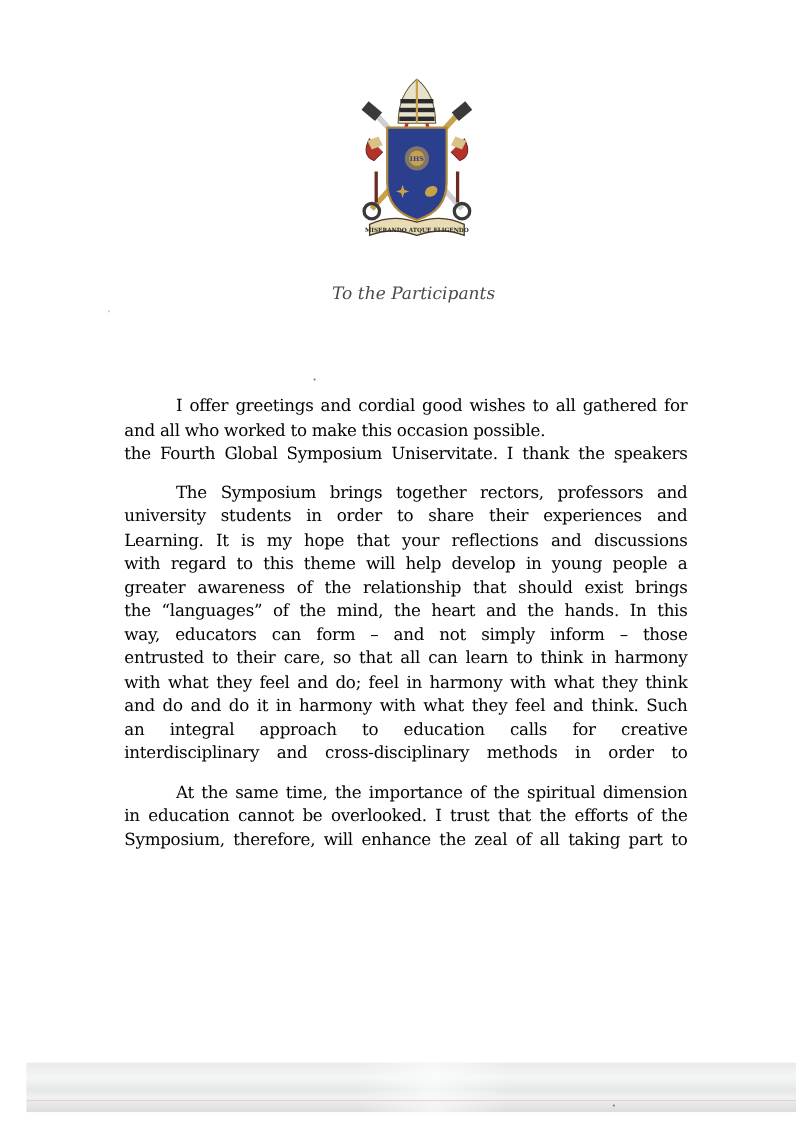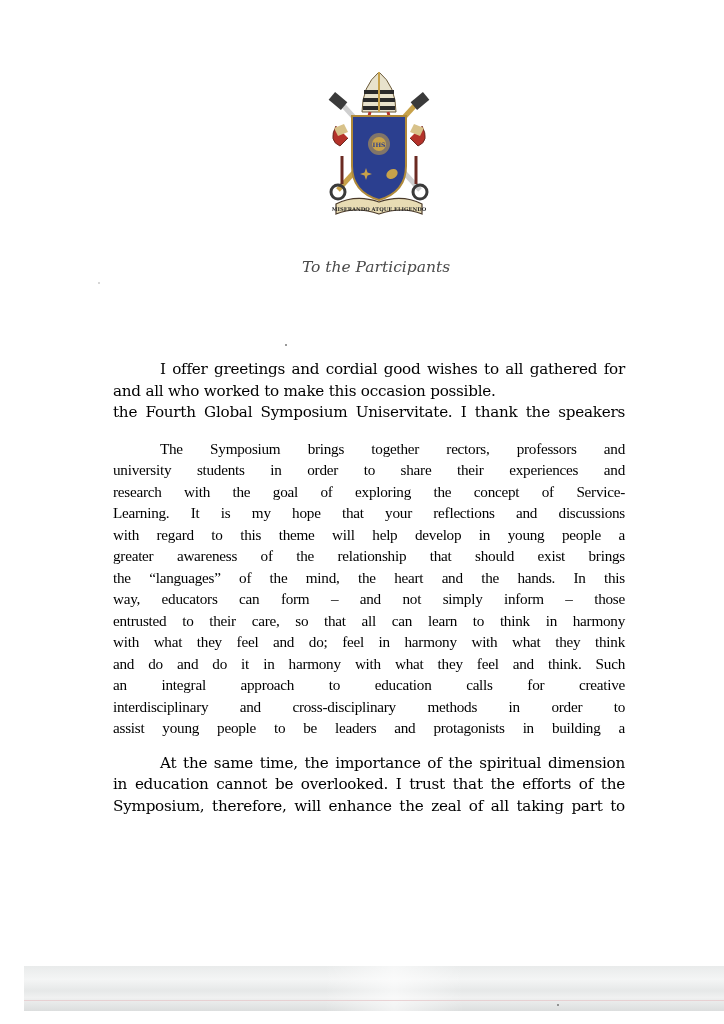--- a/index.html
+++ b/index.html
@@ -89,35 +89,33 @@
   <div class="salutation">
     <div>To the Participants</div>
   </div>
 
   <div class="body-text">
     <p class="para" style="text-indent: 0px;">
       <span class="l" style="padding-left: 47px;">I offer greetings and cordial good wishes to all gathered for</span>
       <span class="l last" style="text-indent:0">and all who worked to make this occasion possible.</span>
       <span class="l" style="text-indent:0">the Fourth Global Symposium Uniservitate.  I thank the speakers</span>
     </p>
-    <p class="para" style="text-indent: 0px; font-family: Liberation Serif, serif;">
+    <p class="para" style="text-indent: 0px;">
       <span class="l" style="padding-left: 47px;">The Symposium brings together rectors, professors and</span>
       <span class="l" style="text-indent:0">university students in order to share their experiences and</span>
-      <span class="l" style="text-indent:0">research with the goal of exploring the concept of Service-</span>
       <span class="l" style="text-indent:0">Learning.  It is my hope that your reflections and discussions</span>
       <span class="l" style="text-indent:0">with regard to this theme will help develop in young people a</span>
       <span class="l" style="text-indent:0">greater awareness of the relationship that should exist brings</span>
       <span class="l" style="text-indent:0">the “languages” of the mind, the heart and the hands.  In this</span>
       <span class="l" style="text-indent:0">way, educators can form – and not simply inform – those</span>
       <span class="l" style="text-indent:0">entrusted to their care, so that all can learn to think in harmony</span>
       <span class="l" style="text-indent:0">with what they feel and do; feel in harmony with what they think</span>
       <span class="l" style="text-indent:0">and do and do it in harmony with what they feel and think.  Such</span>
       <span class="l" style="text-indent:0">an integral approach to education calls for creative</span>
       <span class="l" style="text-indent:0">interdisciplinary and cross-disciplinary methods in order to</span>
-      <span class="l" style="text-indent:0">assist young people to be leaders and protagonists in building a</span>
     </p>
     <p class="para" style="text-indent: 0px;">
       <span class="l" style="padding-left: 47px;">At the same time, the importance of the spiritual dimension</span>
       <span class="l" style="text-indent:0">in education cannot be overlooked. I trust that the efforts of the</span>
       <span class="l" style="text-indent:0">Symposium, therefore, will enhance the zeal of all taking part to</span>
     </p>
   </div>
 
   <div class="speck" style="left:271px; top:344px;"></div>
   <div class="speck" style="left:84px; top:282px; opacity:.4;"></div>

